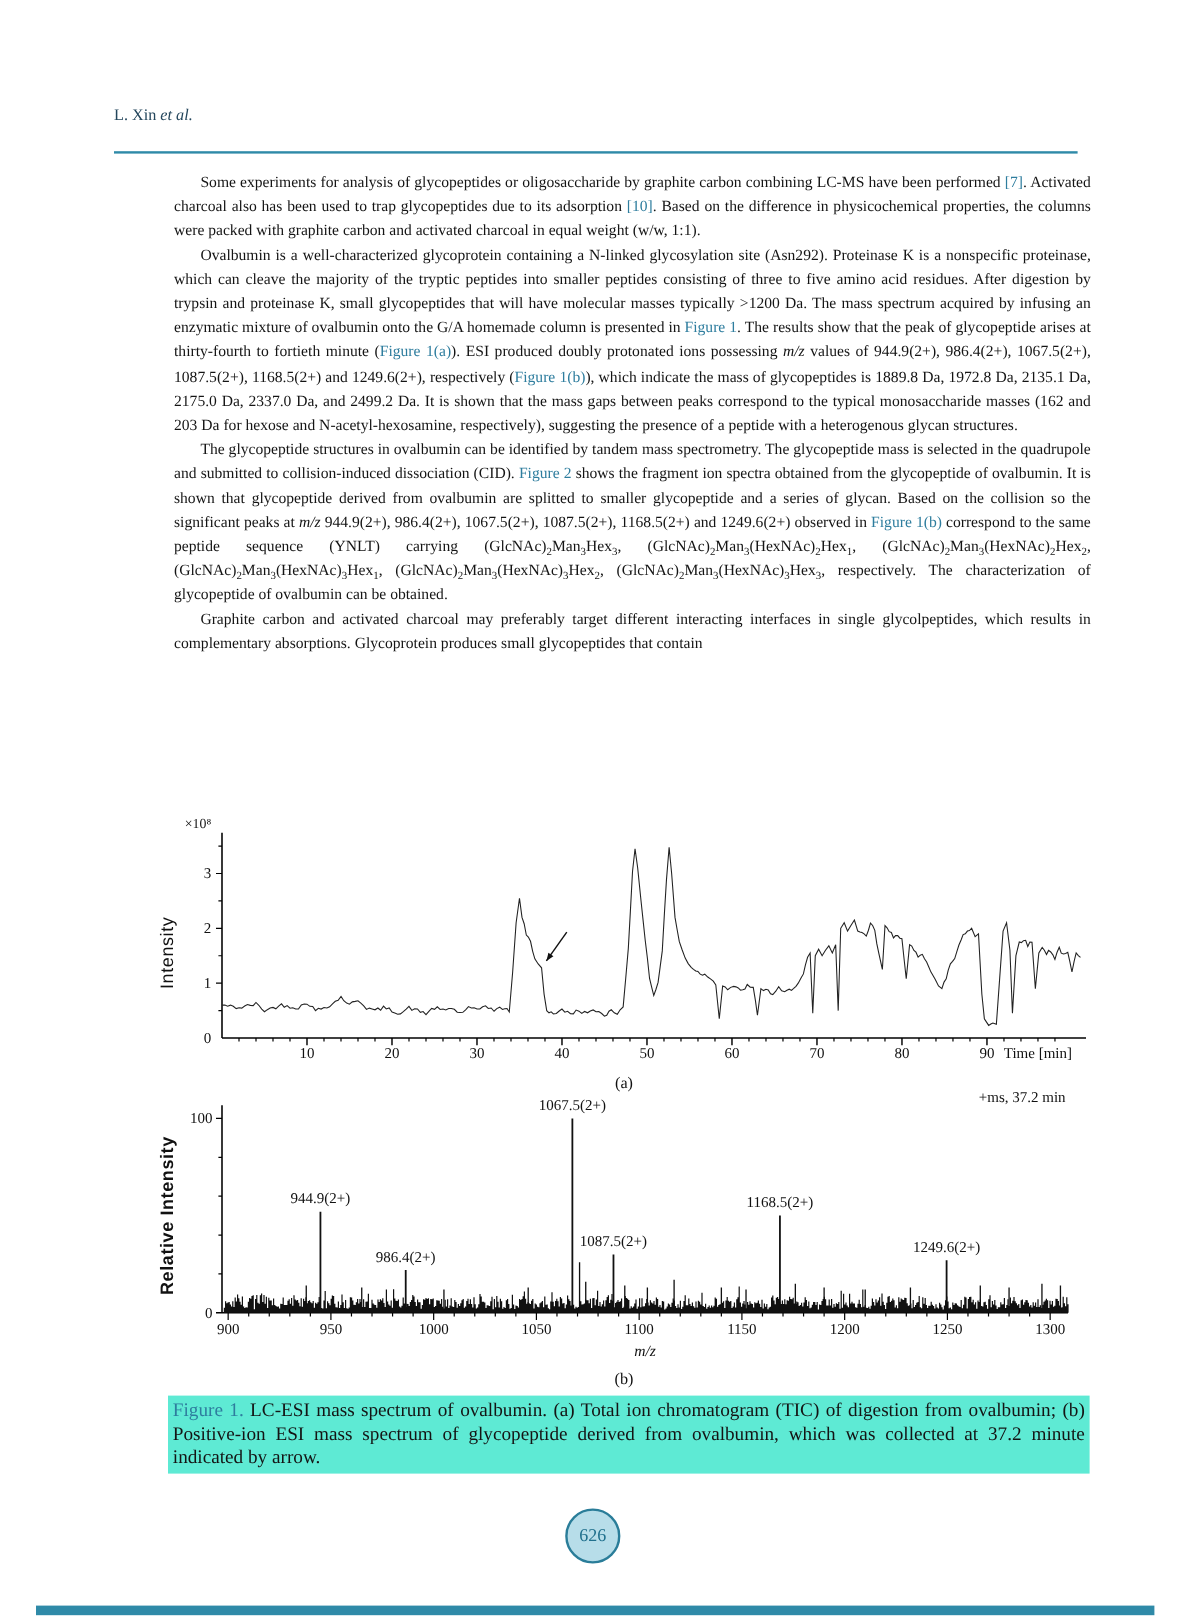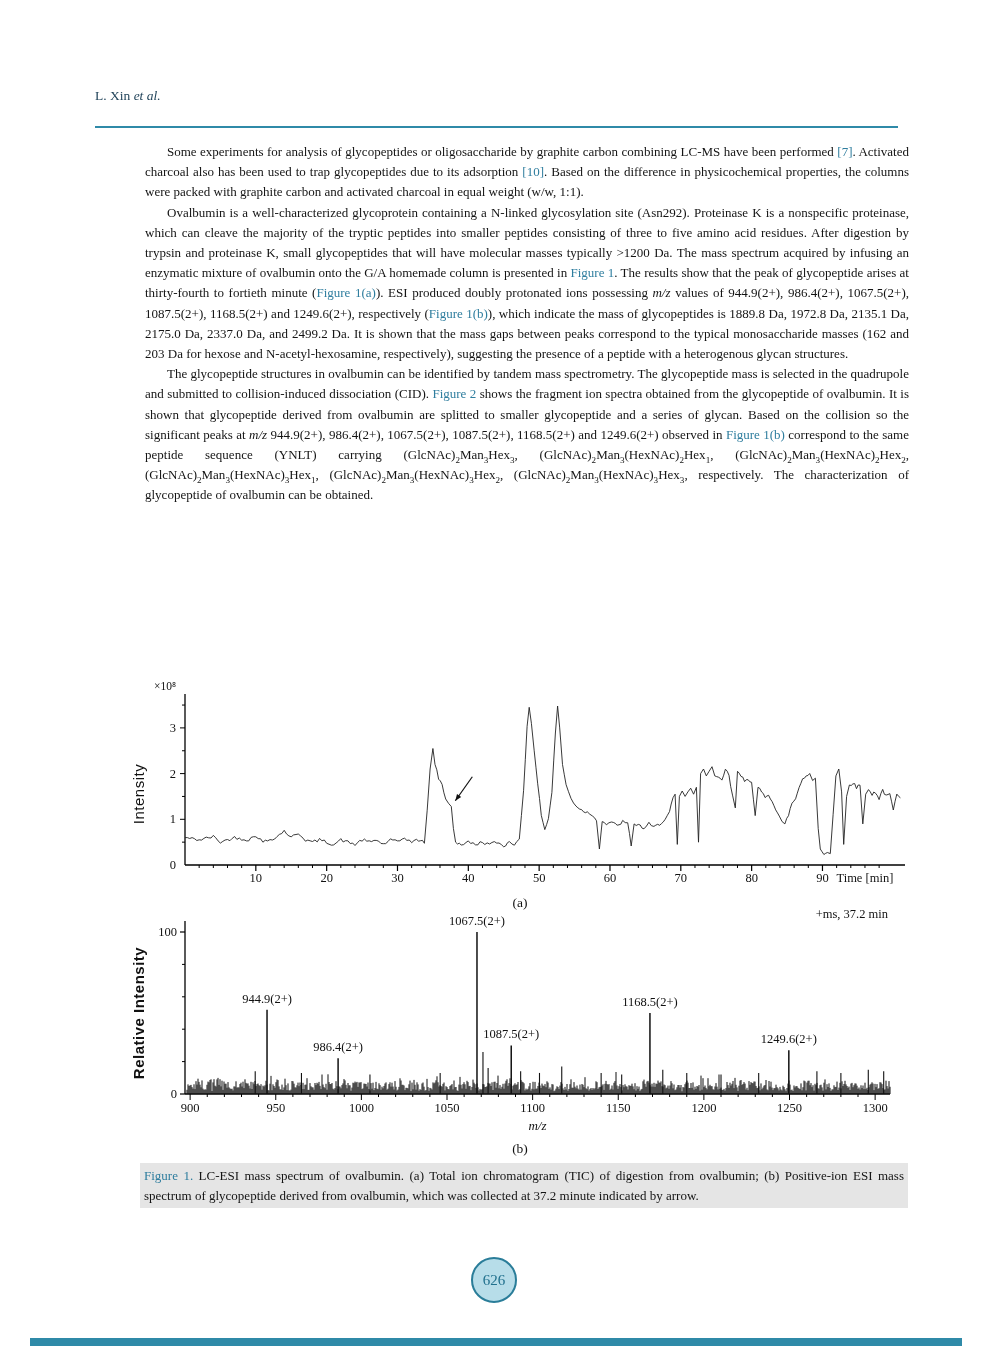--- a/index.html
+++ b/index.html
@@ -15,39 +15,40 @@
   .ref{color:#2e7d9e;}
   .em{font-style:italic;}
   sub{font-size:70%;line-height:0;}
   .chart{position:absolute;left:130px;}
   #svg-a{top:676px;}
   #svg-b{top:907px;}
   .panel-label{position:absolute;left:130px;width:780px;text-align:center;
                font-size:13.5px;color:#111;}
   #label-a{top:895px;}
   #label-b{top:1141px;}
-  .caption{position:absolute;top:1163px;left:140px;width:760px;background:#e5e5e5;
-           font-size:13px;line-height:19.6px;text-align:justify;padding:3px 4px;}
+  .caption{position:absolute;top:1163px;left:140px;width:760px;background:#5eead4;
+           font-size:16px;line-height:19.6px;text-align:justify;padding:3px 4px;}
   .page-circle{position:absolute;top:1257px;left:471px;width:46px;height:46px;
                border-radius:50%;border:2px solid #2a7d99;background:#b7dde9;
                color:#20708d;font-size:15px;display:flex;align-items:center;
                justify-content:center;box-sizing:border-box;}
   .footer-bar{position:absolute;top:1338px;left:30px;width:932px;height:8px;background:#2f8aa8;}
 </style>
 </head>
 <body>
 
 <div class="page">
   <div class="runhead"><span>L. Xin </span><span class="em">et al.</span></div>
   <div class="rule"></div>
 
   <div class="body-text" id="body-text">
       <p><span>Some experiments for analysis of glycopeptides or oligosaccharide by graphite carbon combining LC-MS have been performed </span><span class="ref">[7]</span><span>. Activated charcoal also has been used to trap glycopeptides due to its adsorption </span><span class="ref">[10]</span><span>. Based on the difference in physicochemical properties, the columns were packed with graphite carbon and activated charcoal in equal weight (w/w, 1:1).</span></p>
       <p><span>Ovalbumin is a well-characterized glycoprotein containing a N-linked glycosylation site (Asn292). Proteinase K is a nonspecific proteinase, which can cleave the majority of the tryptic peptides into smaller peptides consisting of three to five amino acid residues. After digestion by trypsin and proteinase K, small glycopeptides that will have molecular masses typically &gt;1200 Da. The mass spectrum acquired by infusing an enzymatic mixture of ovalbumin onto the G/A homemade column is presented in </span><span class="ref-bold">Figure 1</span><span>. The results show that the peak of glycopeptide arises at thirty-fourth to fortieth minute (</span><span class="ref-bold">Figure 1(a)</span><span>). ESI produced doubly protonated ions possessing </span><span class="em">m/z</span><span> values of 944.9(2+), 986.4(2+), 1067.5(2+), 1087.5(2+), 1168.5(2+) and 1249.6(2+), respectively (</span><span class="ref-bold">Figure 1(b)</span><span>), which indicate the mass of glycopeptides is 1889.8 Da, 1972.8 Da, 2135.1 Da, 2175.0 Da, 2337.0 Da, and 2499.2 Da. It is shown that the mass gaps between peaks correspond to the typical monosaccharide masses (162 and 203 Da for hexose and N-acetyl-hexosamine, respectively), suggesting the presence of a peptide with a heterogenous glycan structures.</span></p>
       <p><span>The glycopeptide structures in ovalbumin can be identified by tandem mass spectrometry. The glycopeptide mass is selected in the quadrupole and submitted to collision-induced dissociation (CID). </span><span class="ref-bold">Figure 2</span><span> shows the fragment ion spectra obtained from the glycopeptide of ovalbumin. It is shown that glycopeptide derived from ovalbumin are splitted to smaller glycopeptide and a series of glycan. Based on the collision so the significant peaks at </span><span class="em">m/z</span><span> 944.9(2+), 986.4(2+), 1067.5(2+), 1087.5(2+), 1168.5(2+) and 1249.6(2+) observed in </span><span class="ref-bold">Figure 1(b)</span><span> correspond to the same peptide sequence (YNLT) carrying (GlcNAc)</span><sub>2</sub><span>Man</span><sub>3</sub><span>Hex</span><sub>3</sub><span>, (GlcNAc)</span><sub>2</sub><span>Man</span><sub>3</sub><span>(HexNAc)</span><sub>2</sub><span>Hex</span><sub>1</sub><span>, (GlcNAc)</span><sub>2</sub><span>Man</span><sub>3</sub><span>(HexNAc)</span><sub>2</sub><span>Hex</span><sub>2</sub><span>, (GlcNAc)</span><sub>2</sub><span>Man</span><sub>3</sub><span>(HexNAc)</span><sub>3</sub><span>Hex</span><sub>1</sub><span>, (GlcNAc)</span><sub>2</sub><span>Man</span><sub>3</sub><span>(HexNAc)</span><sub>3</sub><span>Hex</span><sub>2</sub><span>, (GlcNAc)</span><sub>2</sub><span>Man</span><sub>3</sub><span>(HexNAc)</span><sub>3</sub><span>Hex</span><sub>3</sub><span>, respectively. The characterization of glycopeptide of ovalbumin can be obtained.</span></p>
+      <p><span>Graphite carbon and activated charcoal may preferably target different interacting interfaces in single glycolpeptides, which results in complementary absorptions. Glycoprotein produces small glycopeptides that contain</span></p>
     </div>
 
   <svg id="svg-a" class="chart" width="790" height="225">
       <line x1="55" y1="18" x2="55" y2="189" stroke="#000" stroke-width="1.3"></line>
       <line x1="55" y1="189" x2="775" y2="189" stroke="#000" stroke-width="1.3"></line>
       <line x1="69.166" y1="189" x2="69.166" y2="192" stroke="#000" stroke-width="1"></line>
       <line x1="83.332" y1="189" x2="83.332" y2="192" stroke="#000" stroke-width="1"></line>
       <line x1="97.498" y1="189" x2="97.498" y2="192" stroke="#000" stroke-width="1"></line>
       <line x1="111.664" y1="189" x2="111.664" y2="192" stroke="#000" stroke-width="1"></line>
       <line x1="139.996" y1="189" x2="139.996" y2="192" stroke="#000" stroke-width="1"></line>

